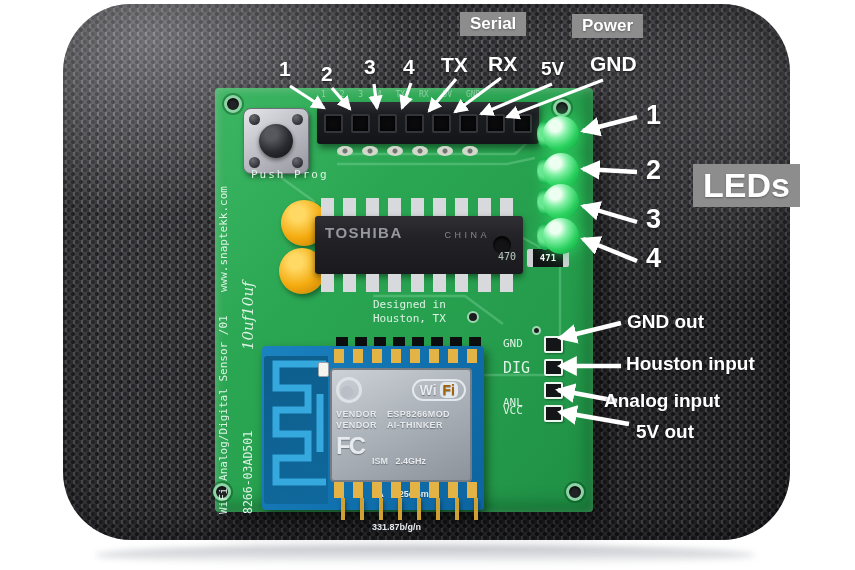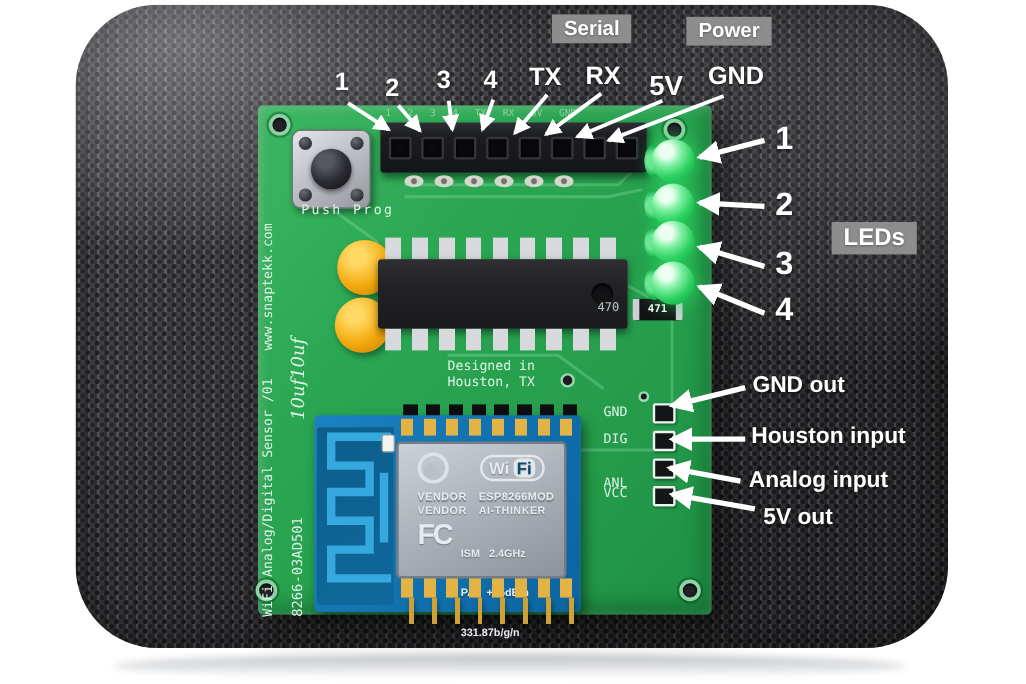--- a/index.html
+++ b/index.html
@@ -84,27 +84,27 @@
   
   .esp{position:absolute;background:linear-gradient(120deg,#1b82c0,#1070ad 55%,#0d64a0);
     border-radius:4px;box-shadow:3px 5px 10px rgba(0,15,5,.5)}
   .esp .ant{position:absolute;background:linear-gradient(160deg,#0d5e8b,#0f689c);border-radius:3px 0 0 3px}
   .esp .wled{position:absolute;background:#f4f5f1;border:1px solid #9aa0a4;border-radius:2px}
   .goldrow{position:absolute;background:repeating-linear-gradient(90deg,#e3b445 0 10px, rgba(0,0,0,0) 10px 19px)}
   .goldlegs{position:absolute;background:repeating-linear-gradient(90deg, rgba(0,0,0,0) 0 7px, #cfa033 7px 11px, rgba(0,0,0,0) 11px 19px);
     filter:drop-shadow(1px 3px 2px rgba(0,0,0,.4))}
   .shield{position:absolute;border-radius:4px;border:2px solid #767c83;box-sizing:border-box;
     background:linear-gradient(155deg,#ccd1d7 0%,#aeb4bb 45%,#8d939a 100%);
-    color:#e7ebef;text-shadow:0 1px 1px rgba(40,45,50,.45);padding:5px 16px}
+    color:#e7ebef;text-shadow:0 1px 1px rgba(40,45,50,.45);padding:5px 4px}
   .shield .r1{display:flex;justify-content:space-between;align-items:center;height:30px}
   .ailogo{width:26px;height:26px;border-radius:50%;border:3px solid #dde2e7;box-sizing:border-box;
     background:radial-gradient(circle at 40% 60%, #b9bfc6 0 35%, transparent 36%)}
   .wifipill{display:flex;align-items:center;gap:3px;border:2.5px solid #e3e8ec;border-radius:13px;
     padding:1px 6px;font-weight:800;font-size:14px}
-  .wifipill .fi{background:#e3e8ec;color:#0c4a6e;border-radius:5px;padding:0 3px}
+  .wifipill .fi{background:#e3e8ec;color:#a16207;border-radius:5px;padding:0 3px}
   .shield .r2{display:flex;gap:10px;margin-top:4px;font-size:9px;font-weight:700;letter-spacing:.4px;line-height:11px}
   .shield .r3{display:flex;gap:8px;align-items:flex-start;margin-top:3px}
   .fcc{font-size:24px;font-weight:800;letter-spacing:-2px;line-height:24px}
   .specs{font-size:9px;font-weight:700;line-height:11px;white-space:pre}
   .esppads{position:absolute;height:10px;
     background:repeating-linear-gradient(90deg,#0d0e10 0 12px, rgba(0,0,0,0) 12px 19px)}
   
   .ann{position:absolute;font-weight:700;color:#fff;white-space:nowrap;
     text-shadow:0 1px 3px rgba(0,0,0,.6)}
   .graybox{position:absolute;background:#8d8d8d;color:#fff;font-weight:600;padding:2px 10px;
@@ -165,20 +165,24 @@
         <i></i>
         <i></i>
     </div>
 
     <div class="cap" style="left:66px;top:112px;width:46px;height:46px"></div>
     <div class="cap" style="left:64px;top:160px;width:46px;height:46px"></div>
 
     <div class="chip" style="left:100px;top:108px;width:208px;height:96px">
       <div class="pins" style="left:6px;top:2px;width:196px"></div>
       <div class="body" style="left:0;top:20px;width:208px;height:58px">
+        <div class="row1">
+          <span class="brand">TOSHIBA</span>
+          <span class="origin">CHINA</span>
+        </div>
         <span class="dimple"></span>
       </div>
       <div class="pins" style="left:6px;top:78px;width:196px"></div>
     </div>
 
     <div class="silk" style="left:283px;top:163px;font-size:10px;opacity:.8">470</div>
     <div class="res" style="left:312px;top:161px;width:42px;height:18px">471</div>
 
     <div class="led" style="left:322px;top:28px">
         <span class="flange"></span>
@@ -196,21 +200,21 @@
         <span class="flange"></span>
         <span class="dome"></span>
       </div>
 
     <div class="silk" style="left:158px;top:210px;font-size:11px">Designed in</div>
     <div class="silk" style="left:158px;top:224px;font-size:11px">Houston, TX</div>
     <div class="via" style="left:252px;top:223px;width:8px;height:8px"></div>
 
     <div class="via" style="left:317px;top:238px;width:5px;height:5px"></div>
     <div class="silk" style="left:288px;top:249px;font-size:11px">GND</div>
-    <div class="silk" style="left:288px;top:271px;font-size:11px">DIG</div>
+    <div class="silk" style="left:288px;top:271px;font-size:15px">DIG</div>
     <div class="silk" style="left:288px;top:308px;font-size:11px">ANL</div>
     <div class="silk" style="left:288px;top:316px;font-size:11px">VCC</div>
     <div class="iopad" style="left:329px;top:248px"></div>
     <div class="iopad" style="left:329px;top:271px"></div>
     <div class="iopad" style="left:329px;top:294px"></div>
     <div class="iopad" style="left:329px;top:317px"></div>
 
     <div class="esppads" style="left:121px;top:249px;width:146px"></div>
     <div class="esp" style="left:47px;top:258px;width:222px;height:164px">
       <div class="ant" style="left:2px;top:10px;width:64px;height:148px"></div>
@@ -282,35 +286,35 @@
       <line x1="637" y1="261" x2="583" y2="239"></line>
       <line x1="621" y1="323" x2="560" y2="338"></line>
       <line x1="621" y1="366" x2="560" y2="366"></line>
       <line x1="617" y1="401" x2="558" y2="390"></line>
       <line x1="629" y1="424" x2="560" y2="412"></line>
     </g>
   </svg>
 
   <div class="graybox" style="left:460px;top:12px;font-size:17px">Serial</div>
   <div class="graybox" style="left:572px;top:14px;font-size:17px">Power</div>
-  <div class="graybox" style="left:693px;top:185px;font-size:20px">LEDs</div>
+  <div class="graybox" style="left:693px;top:164px;font-size:34px">LEDs</div>
 
   <div class="ann" style="left:279px;top:57px;font-size:21px">1</div>
   <div class="ann" style="left:321px;top:62px;font-size:21px">2</div>
   <div class="ann" style="left:364px;top:55px;font-size:21px">3</div>
   <div class="ann" style="left:403px;top:55px;font-size:21px">4</div>
   <div class="ann" style="left:441px;top:53px;font-size:21px">TX</div>
   <div class="ann" style="left:488px;top:52px;font-size:21px">RX</div>
-  <div class="ann" style="left:541px;top:58px;font-size:23px">5V</div>
+  <div class="ann" style="left:541px;top:58px;font-size:19px">5V</div>
   <div class="ann" style="left:590px;top:52px;font-size:21px">GND</div>
 
   <div class="ann" style="left:646px;top:100px;font-size:27px">1</div>
   <div class="ann" style="left:646px;top:155px;font-size:27px">2</div>
   <div class="ann" style="left:646px;top:204px;font-size:27px">3</div>
   <div class="ann" style="left:646px;top:243px;font-size:27px">4</div>
 
   <div class="ann" style="left:627px;top:311px;font-size:19px">GND out</div>
   <div class="ann" style="left:626px;top:353px;font-size:19px">Houston input</div>
-  <div class="ann" style="left:624px;top:390px;font-size:19px">Analog input</div>
+  <div class="ann" style="left:604px;top:390px;font-size:19px">Analog input</div>
   <div class="ann" style="left:636px;top:421px;font-size:19px">5V out</div>
 
   <div class="reflection"></div>
 </div>
 
 </body></html>

